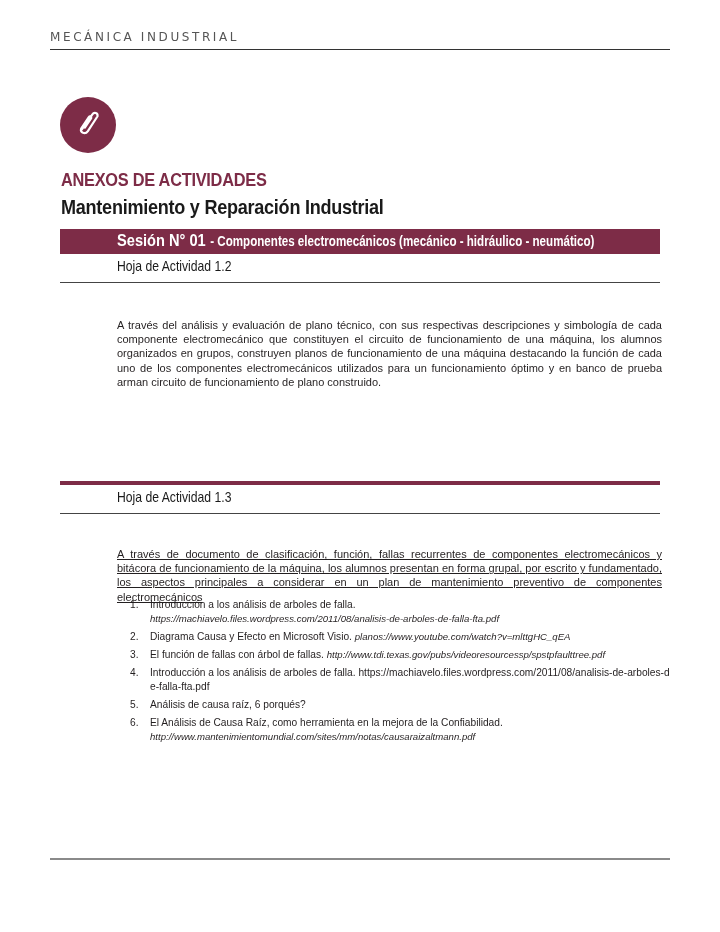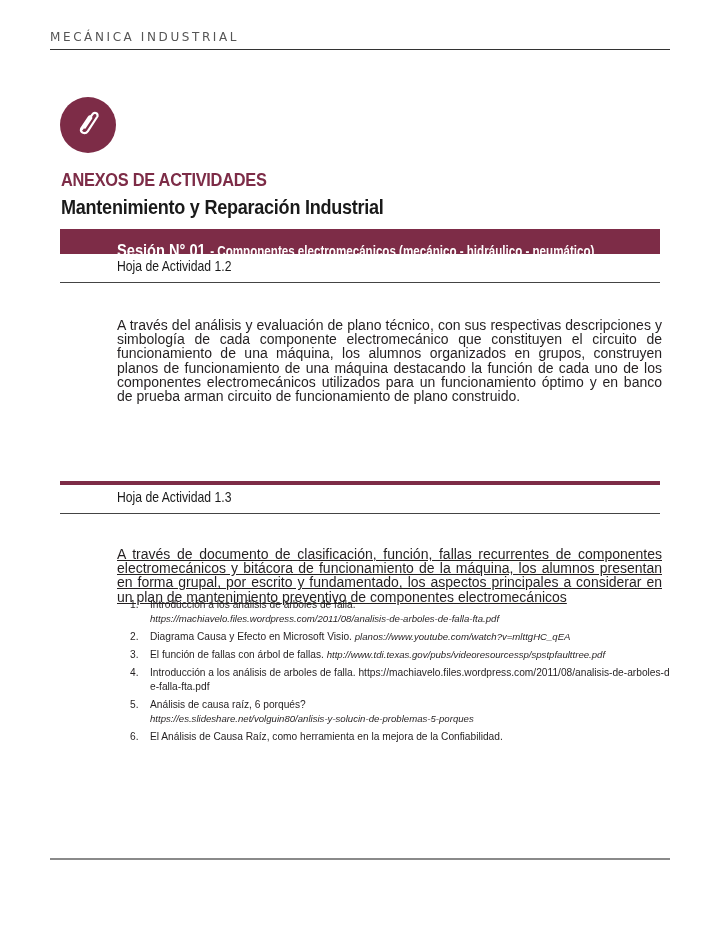--- a/index.html
+++ b/index.html
@@ -32,21 +32,21 @@
       position: absolute; left: 61px; top: 195px;
       font-size: 21px; font-weight: bold; color: #1a1a1a;
       transform: scaleX(0.86); transform-origin: left;
       letter-spacing: -0.3px;
     }
 
     .session-bar {
       position: absolute; left: 60px; top: 229px; width: 600px; height: 25px;
       background: #7d2c47; color: #fff;
       display: flex; align-items: baseline;
-      padding-left: 57px; padding-top: 12px;
+      padding-left: 57px; padding-top: 2px;
       white-space: nowrap; overflow: hidden;
     }
     .session-bar .num {
       font-size: 17px; font-weight: bold;
       transform: scaleX(0.86); transform-origin: left; display: inline-block;
     }
     .session-bar .desc-wrap {
       display: inline-block; transform: scaleX(0.80); transform-origin: left;
       margin-left: -13px; font-size: 14.5px; font-weight: bold;
     }
@@ -58,21 +58,21 @@
     }
     .thin-rule {
       position: absolute; left: 60px; width: 600px; height: 1px; background: #444;
     }
     .thick-rule {
       position: absolute; left: 60px; top: 481px; width: 600px; height: 4px; background: #7d2c47;
     }
 
     .para {
       position: absolute; left: 117px; width: 545px;
-      font-size: 14px; line-height: 14.2px; color: #231f20;
+      font-size: 11px; line-height: 14.2px; color: #231f20;
       text-align: justify;
     }
 
     .refs {
       position: absolute; left: 130px; top: 598px; width: 540px;
       list-style: none; font-size: 10.2px; color: #231f20;
     }
     .refs li { display: flex; margin-bottom: 4px; line-height: 14px; }
     .refs .n { width: 20px; flex: 0 0 20px; }
     .refs .body { flex: 1; }
@@ -139,24 +139,24 @@
   <li>
     <span class="n">4.</span>
     <span class="body" style="word-break:break-all;">
       <span>Introducción a los análisis de arboles de falla. </span><span class="plain-link">https://machiavelo.files.wordpress.com/2011/08/analisis-de-arboles-de-falla-fta.pdf</span>
     </span>
   </li>
   <li>
     <span class="n">5.</span>
     <span class="body">
       <span>Análisis de causa raíz, 6 porqués?</span><br>
-      <span class="link">https://es.slideshare.net/volguin80/anlisis-y-solucin-de-problemas-5-porques</span>
     </span>
   </li>
   <li>
     <span class="n">6.</span>
     <span class="body">
       <span>El Análisis de Causa Raíz, como herramienta en la mejora de la Confiabilidad.</span><br>
+      <span class="link">http://www.mantenimientomundial.com/sites/mm/notas/causaraizaltmann.pdf</span>
     </span>
   </li>
 </ol>
 
 <div class="footer-rule"></div>
 
 </body></html>

